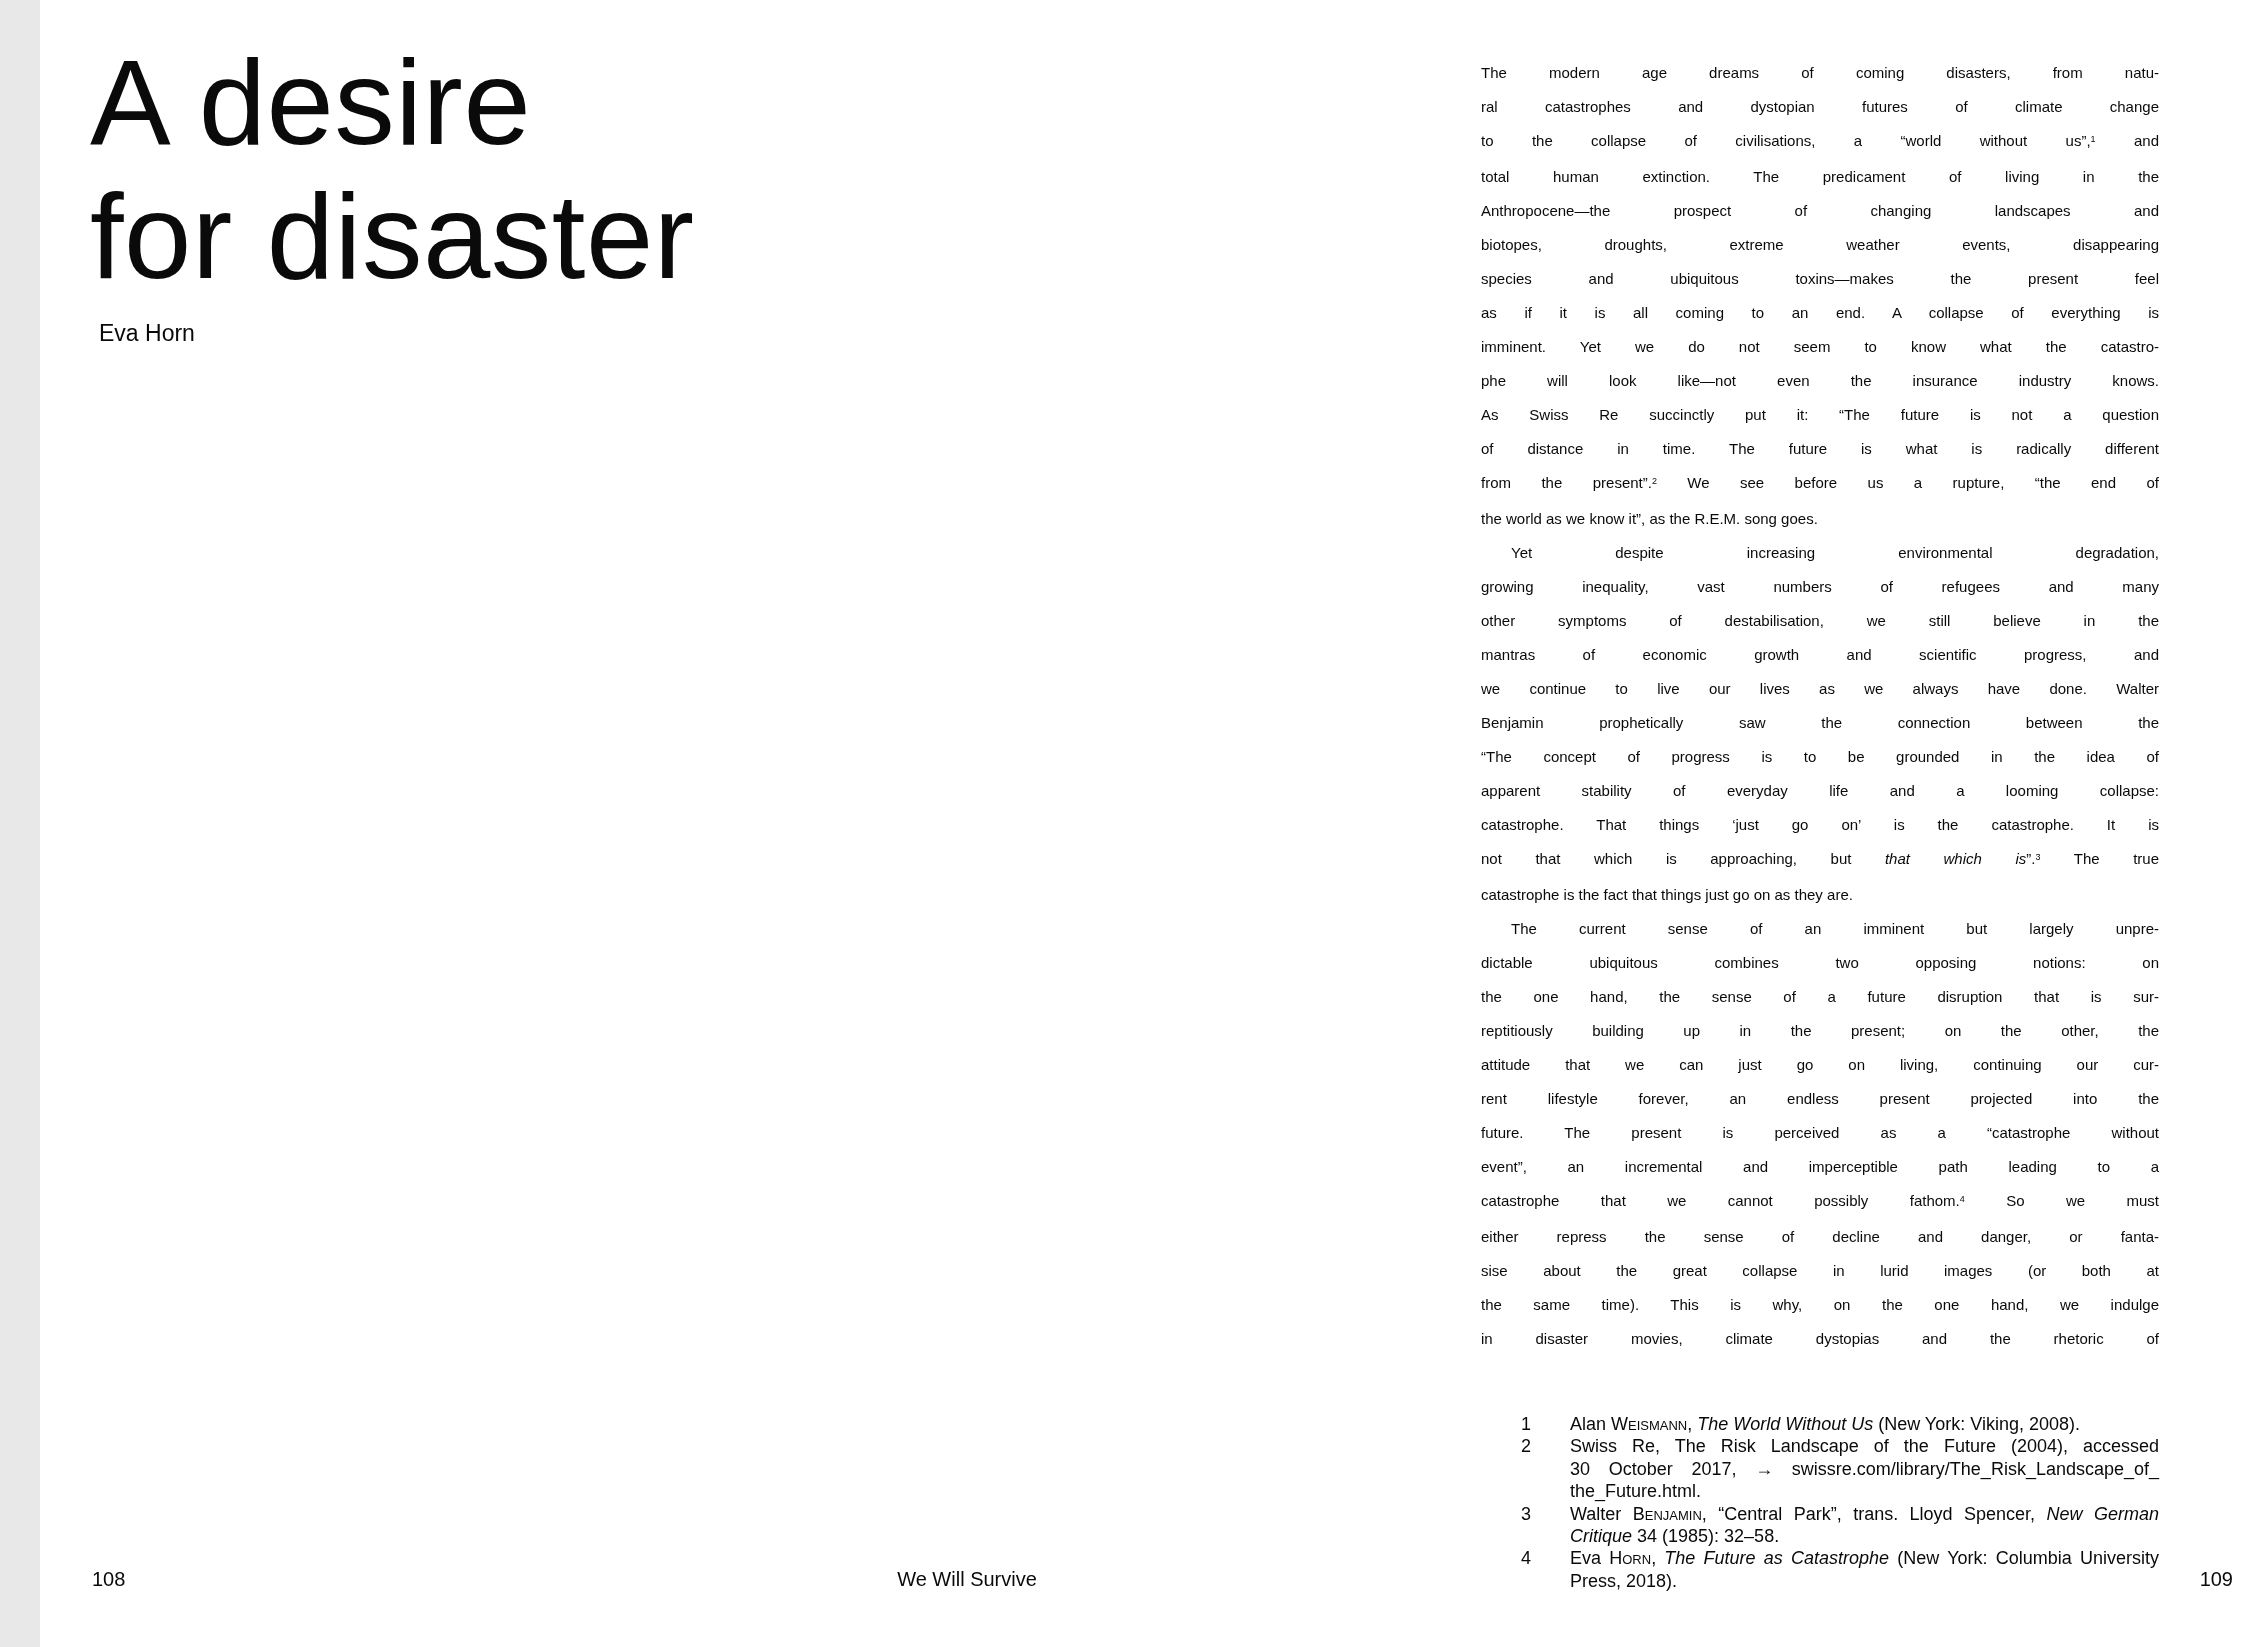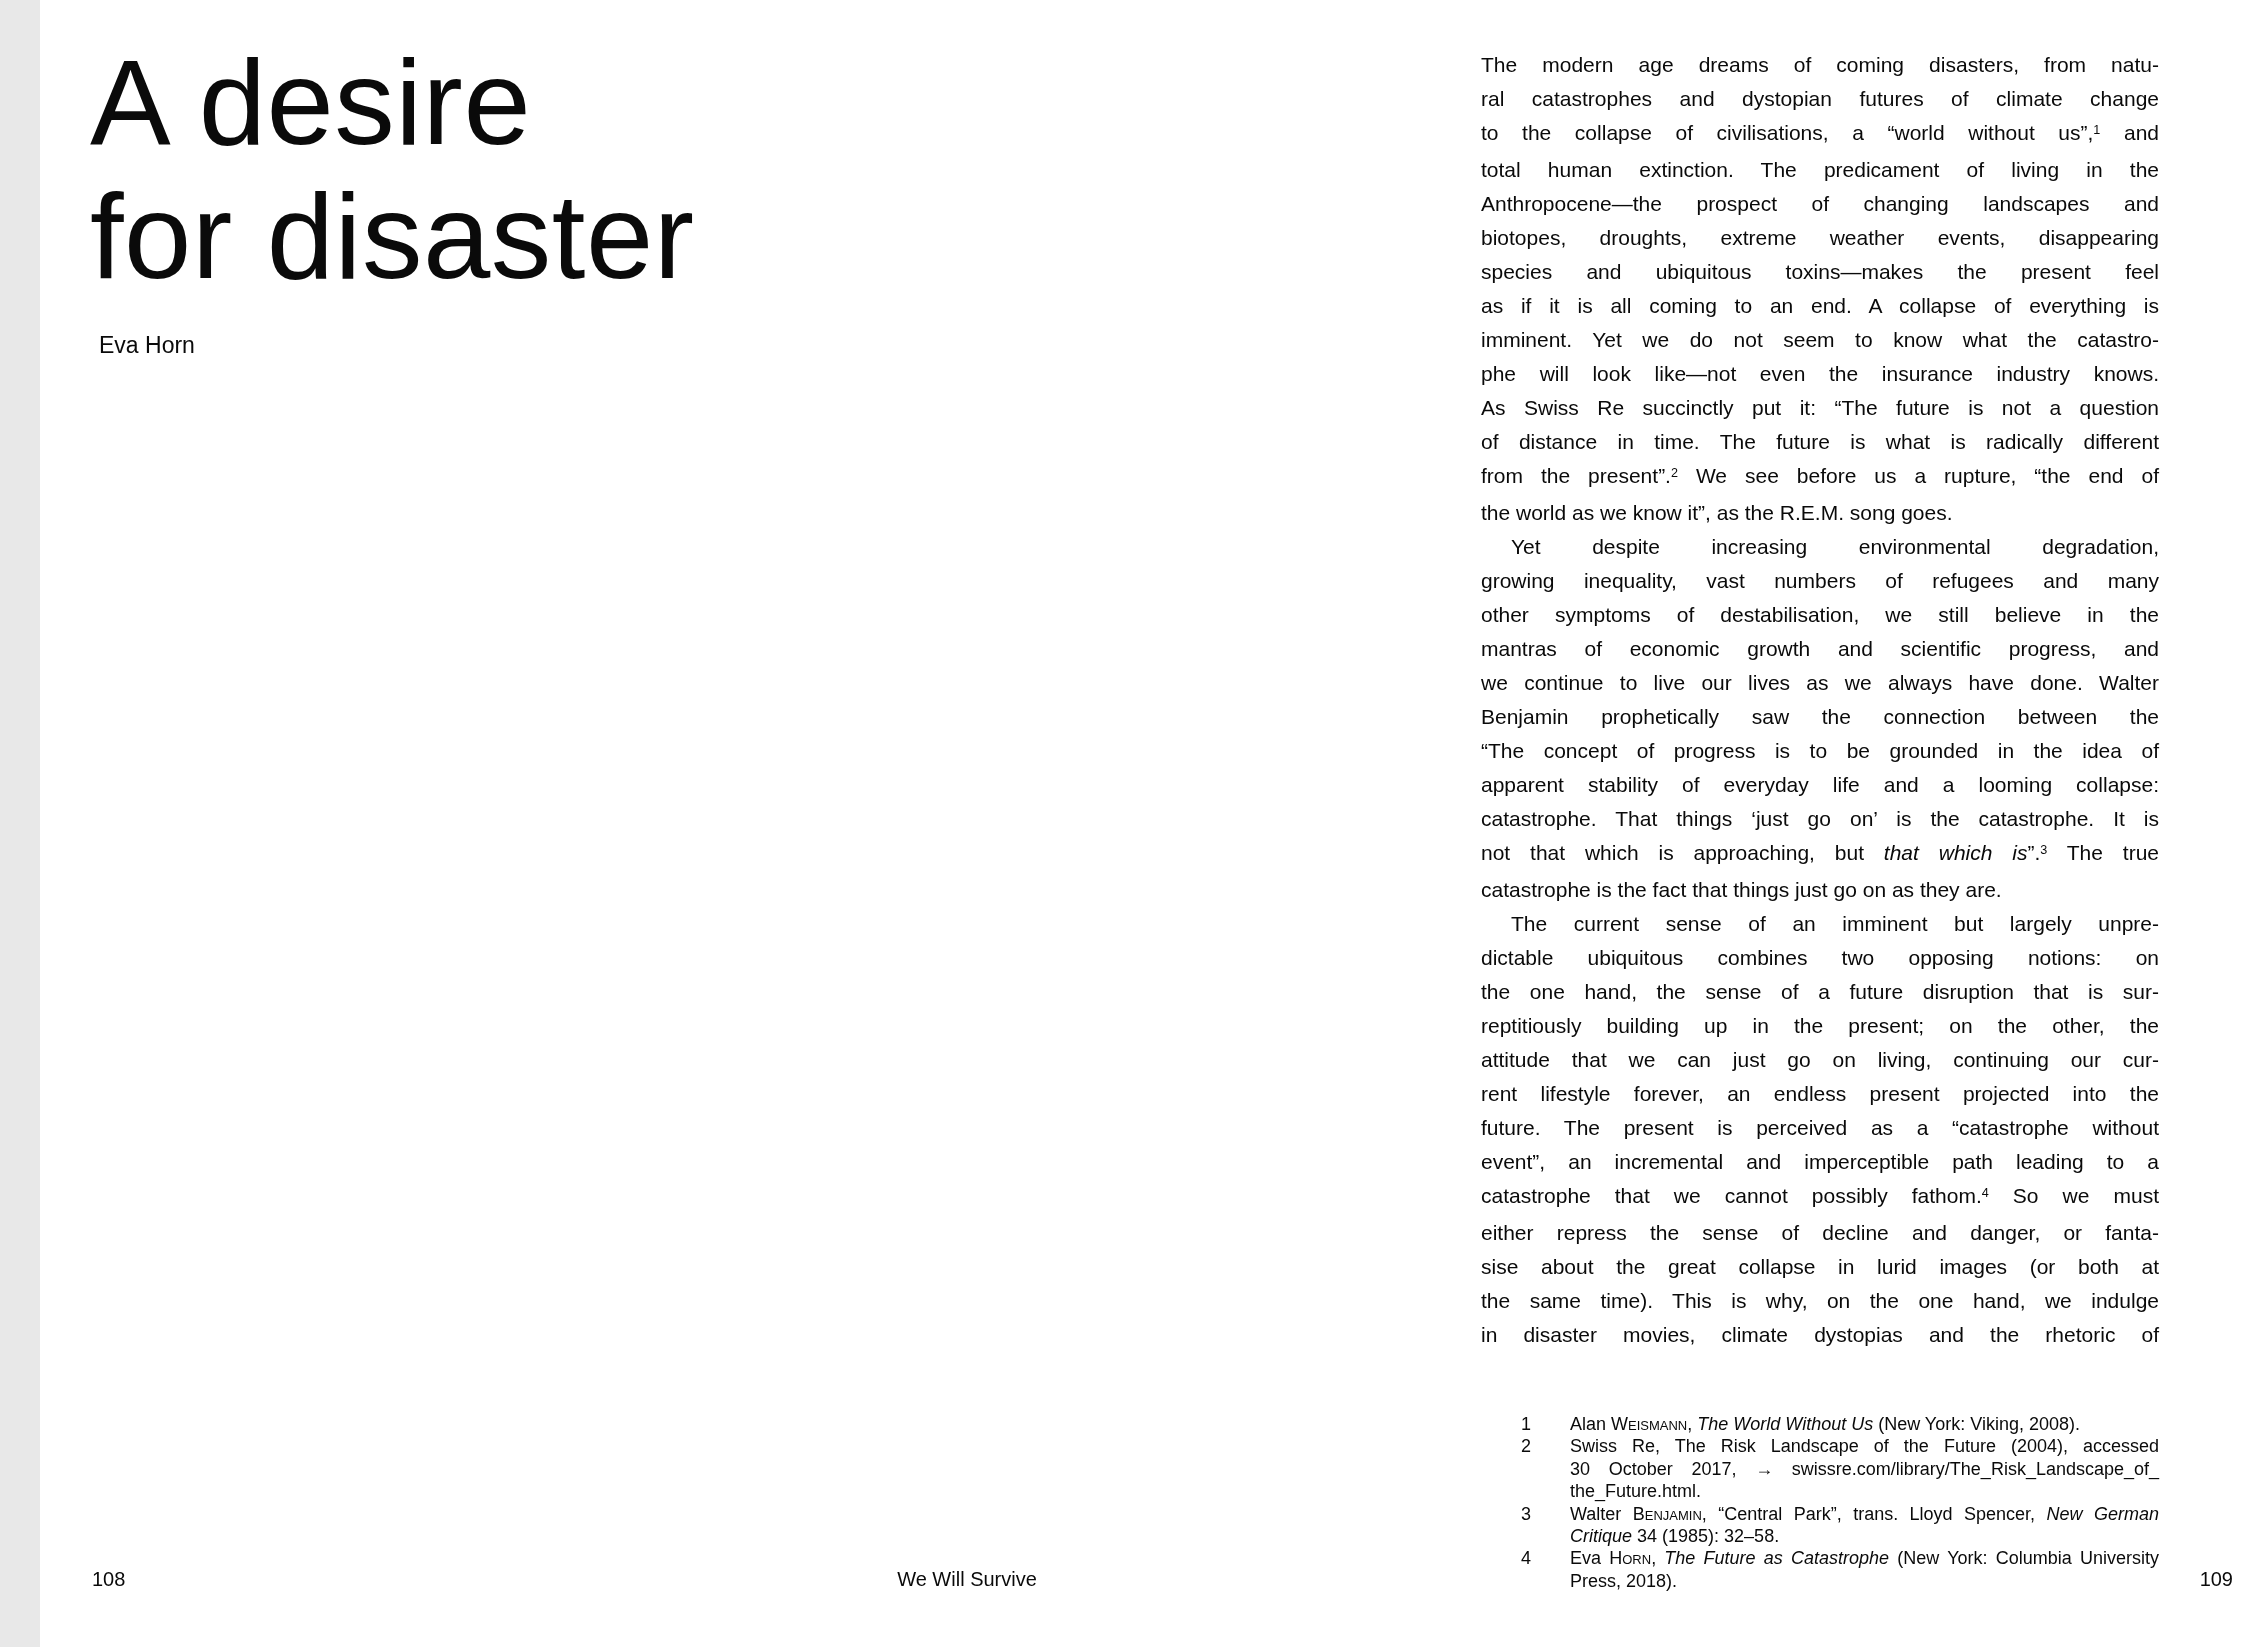--- a/index.html
+++ b/index.html
@@ -6,26 +6,26 @@
   .page{
     position:relative;width:2247px;height:1647px;background:#ffffff;
     font-family:"Liberation Sans",sans-serif;color:#0a0a0a;overflow:hidden;margin-left:40px;
   }
   .title{
     position:absolute;left:50px;top:35px;
     font-size:121px;line-height:134px;letter-spacing:0.5px;font-weight:400;
     white-space:nowrap;
   }
   .author{
-    position:absolute;left:59px;top:332px;
+    position:absolute;left:59px;top:320px;
     font-size:23px;line-height:27px;
   }
   .body-col{
-    position:absolute;left:1441px;top:48px;width:678px;
-    font-size:21px;line-height:34px;
+    position:absolute;left:1441px;top:56px;width:678px;
+    font-size:15px;line-height:34px;
   }
   .body-line{text-align:justify;text-align-last:justify;}
   .body-line.last{text-align-last:left;}
   .body-line.indent{text-indent:30px;}
   .seg-i{font-style:italic;}
   .seg-sc{font-variant:small-caps;}
   .seg-sup{font-size:60%;position:relative;top:-0.5em;}
   .footnotes{
     position:absolute;left:1481px;top:1413px;width:638px;
     font-size:18px;line-height:22.4px;

